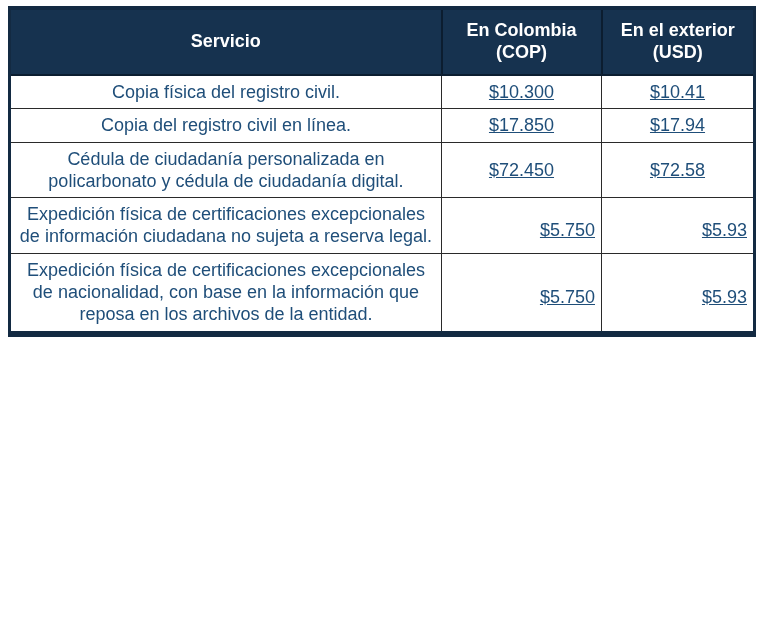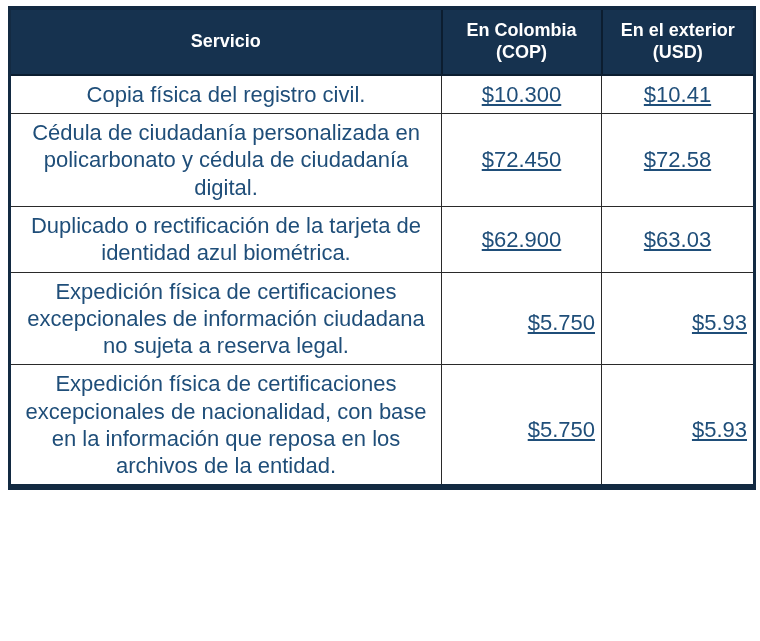--- a/index.html
+++ b/index.html
@@ -37,21 +37,21 @@
     font-size: 18px;
     line-height: 1.22;
     text-align: center;
     vertical-align: middle;
     padding: 10px 8px;
     border: 2px solid #0B1D30;
   }
   tbody td {
     border: 1.5px solid #2A2A2A;
     color: #1F4E79;
-    font-size: 22px;
+    font-size: 18px;
     line-height: 1.24;
     text-align: center;
     vertical-align: middle;
     padding: 5px 6px;
     background: #ffffff;
   }
   tbody td.price {
     white-space: nowrap;
     text-decoration: underline;
   }
@@ -79,28 +79,28 @@
         <th>En el exterior (USD)</th>
       </tr>
     </thead>
     <tbody>
       <tr>
         <td>Copia física del registro civil.</td>
         <td class="price">$10.300</td>
         <td class="price">$10.41</td>
       </tr>
       <tr>
+        <td>Copia del registro civil en línea.</td>
+        <td class="price">$17.850</td>
+        <td class="price">$17.94</td>
+      </tr>
+      <tr>
         <td>Cédula de ciudadanía personalizada en policarbonato y cédula de ciudadanía digital.</td>
         <td class="price">$72.450</td>
         <td class="price">$72.58</td>
-      </tr>
-      <tr>
-        <td>Duplicado o rectificación de la tarjeta de identidad azul biométrica.</td>
-        <td class="price">$62.900</td>
-        <td class="price">$63.03</td>
       </tr>
       <tr class="tall">
         <td>Expedición física de certificaciones excepcionales de información ciudadana no sujeta a reserva legal.</td>
         <td class="price">$5.750</td>
         <td class="price">$5.93</td>
       </tr>
       <tr class="tall">
         <td>Expedición física de certificaciones excepcionales de nacionalidad, con base en la información que reposa en los archivos de la entidad.</td>
         <td class="price">$5.750</td>
         <td class="price">$5.93</td>

